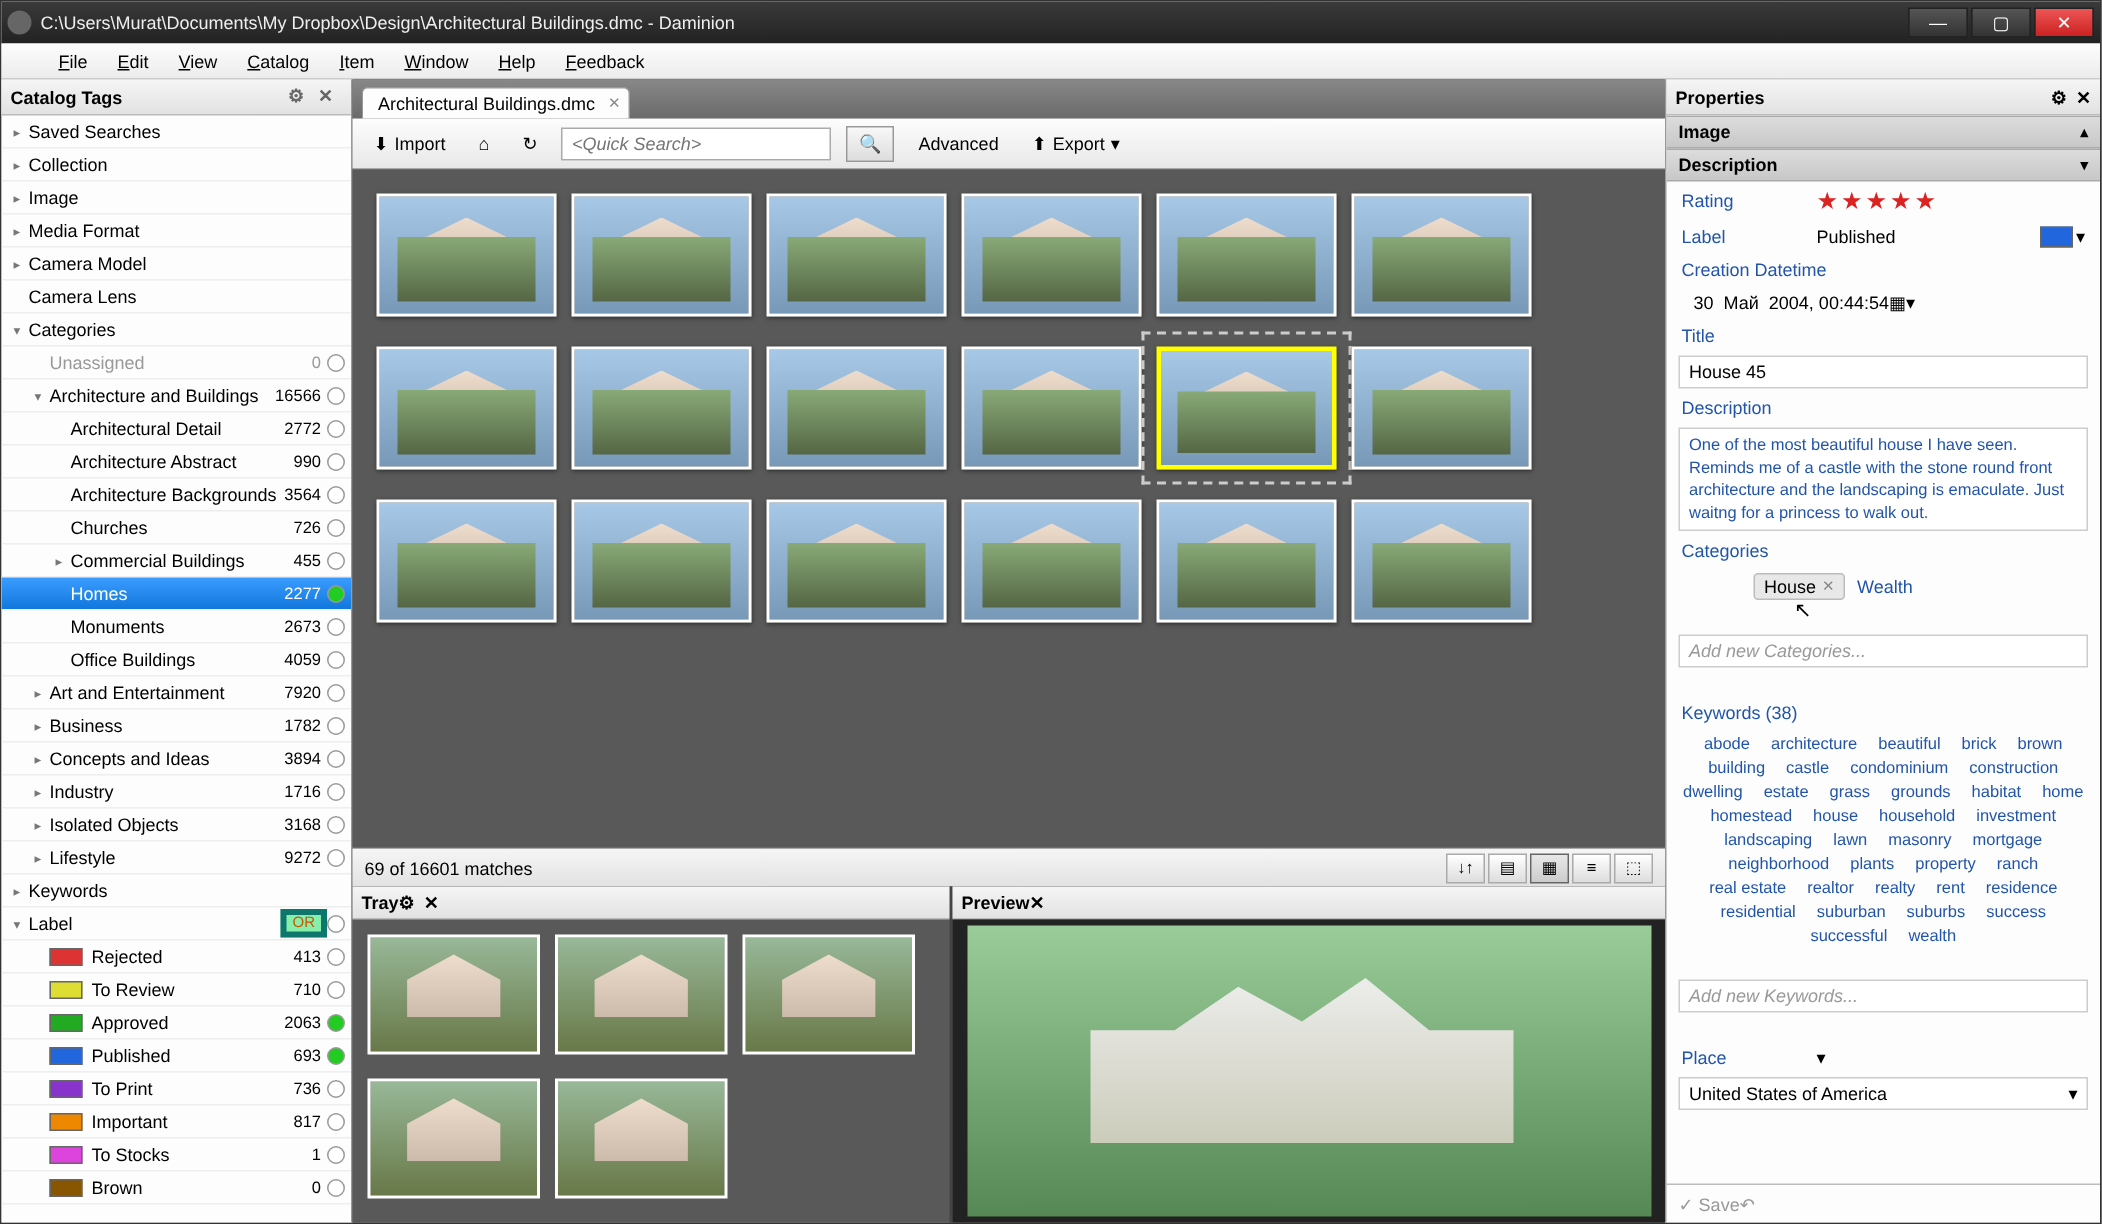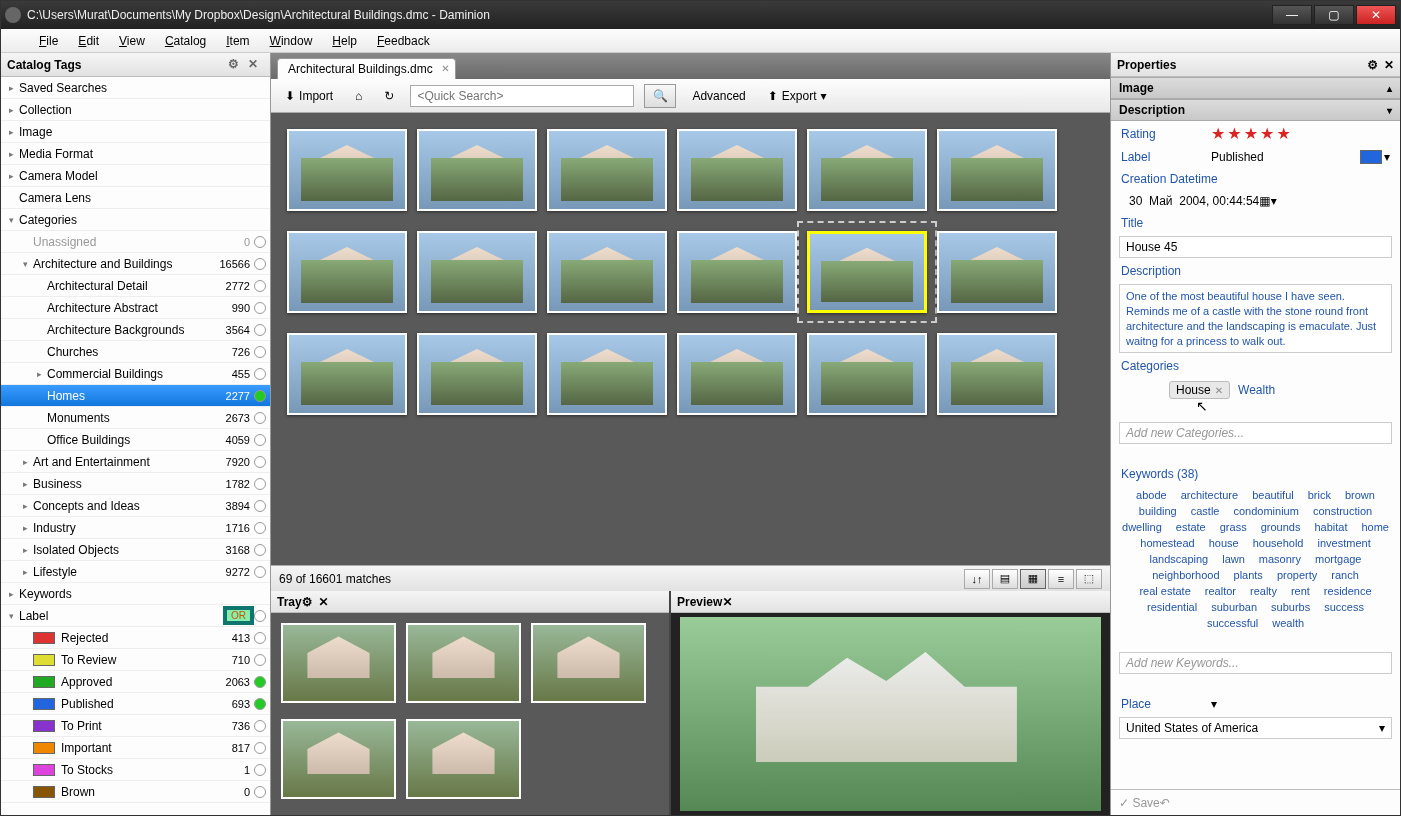--- a/index.html
+++ b/index.html
@@ -8,21 +8,21 @@
 .titlebar{height:28px;background:linear-gradient(#3a3a3a,#222);display:flex;align-items:center;padding:0 4px;color:#eee}
 .titlebar .app-icon{width:16px;height:16px;background:#666;border-radius:50%;margin-right:6px}
 .titlebar .title{flex:1;font-size:12px}
 .winbtns{display:flex}
 .winbtn{width:40px;height:20px;background:linear-gradient(#555,#333);border:1px solid #222;color:#fff;display:flex;align-items:center;justify-content:center;margin-left:2px;font-size:12px}
 .winbtn.close{background:linear-gradient(#e55,#c22)}
 .menubar{height:24px;background:linear-gradient(#fdfdfd,#ececec);border-bottom:1px solid #ccc;display:flex;align-items:center;padding:0 28px}
 .menubar span{padding:3px 10px;cursor:default}
 .menubar span u{text-decoration:underline}
 .main{flex:1;display:flex;min-height:0;background:#595959}
-.left-panel{width:270px;background:#fdfdfd;border-right:1px solid #999;display:flex;flex-direction:column}
+.left-panel{width:234px;background:#fdfdfd;border-right:1px solid #999;display:flex;flex-direction:column}
 .panel-header{height:24px;background:linear-gradient(#f5f5f5,#e2e2e2);border-bottom:1px solid #bbb;display:flex;align-items:center;padding:0 6px;font-weight:bold}
 .panel-header .spacer{flex:1}
 .panel-header .icon{width:16px;height:16px;margin-left:4px;color:#666}
 .tag-list{flex:1;overflow-y:auto;overflow-x:hidden}
 .tag-row{height:22px;display:flex;align-items:center;padding:0 4px 0 8px;border-bottom:1px solid #eee;cursor:default}
 .tag-row.selected{background:linear-gradient(#3b9cff,#1177dd);color:#fff}
 .tag-row .arrow{width:10px;font-size:9px;color:#777}
 .tag-row.selected .arrow{color:#fff}
 .tag-row .label{flex:1;white-space:nowrap;overflow:hidden}
 .tag-row .count{font-size:11px;margin-right:4px}
@@ -32,21 +32,21 @@
 .tag-row.indent2{padding-left:36px}
 .tag-row.gray{color:#999}
 .label-section .tag-row .swatch{width:22px;height:12px;border:1px solid #666;margin-right:6px}
 .or-badge{background:#86efac;color:#c50;font-size:10px;padding:0 4px;border:4px solid #0f766e}
 .center{flex:1;display:flex;flex-direction:column;min-width:0;background:#595959}
 .tabbar{height:26px;background:linear-gradient(#888,#6a6a6a);display:flex;align-items:flex-end;padding:0 6px}
 .tab{background:#fdfdfd;border:1px solid #999;border-bottom:none;border-radius:4px 4px 0 0;padding:3px 22px 3px 10px;position:relative}
 .tab .x{position:absolute;right:5px;top:4px;color:#888;font-size:10px}
 .toolbar{height:34px;background:linear-gradient(#fdfdfd,#e8e8e8);border-bottom:1px solid #aaa;display:flex;align-items:center;padding:0 8px;gap:10px}
 .toolbar .tbtn{display:flex;align-items:center;gap:4px;padding:3px 6px;cursor:default}
-.toolbar input.search{width:224px;height:22px;border:1px solid #aaa;padding:0 6px;color:#888;}
+.toolbar input.search{width:180px;height:22px;border:1px solid #aaa;padding:0 6px;color:#888;font-style:italic}
 .toolbar .search-btn{width:32px;height:24px;border:1px solid #999;background:linear-gradient(#f8f8f8,#ddd);display:flex;align-items:center;justify-content:center}
 .thumbs-area{flex:1;overflow:auto;background:#595959;position:relative}
 .thumbs-grid{display:flex;flex-wrap:wrap;gap:20px 10px;padding:16px}
 .thumb{width:120px;height:82px;background:linear-gradient(#a8c8e8,#7898b8);border:2px solid #fff;box-shadow:0 1px 3px rgba(0,0,0,.5);position:relative}
 .thumb.selected{border:3px solid #ff0;outline:2px dashed #ccc;outline-offset:8px}
 .thumb::after{content:"";position:absolute;left:10%;top:35%;width:80%;height:55%;background:linear-gradient(#8a7,#564)}
 .thumb::before{content:"";position:absolute;left:25%;top:18%;width:50%;height:45%;background:linear-gradient(#edc,#cba);clip-path:polygon(50% 0,100% 40%,100% 100%,0 100%,0 40%)}
 .status-bar{height:26px;background:linear-gradient(#f5f5f5,#e2e2e2);border-top:1px solid #aaa;display:flex;align-items:center;padding:0 8px}
 .status-bar .spacer{flex:1}
 .status-bar .sbtn{width:26px;height:20px;border:1px solid #aaa;background:linear-gradient(#fff,#ddd);margin-left:2px;display:flex;align-items:center;justify-content:center;font-size:11px}

